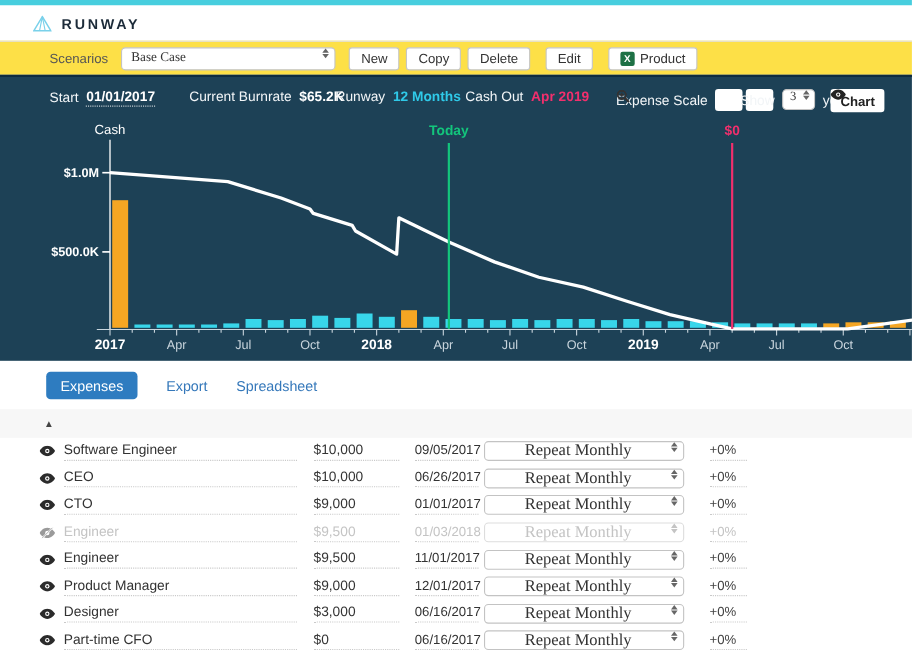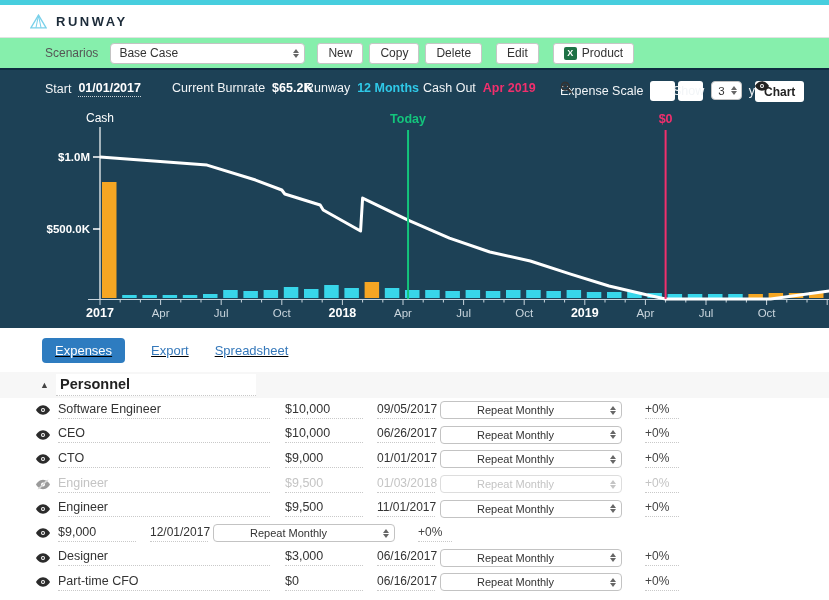--- a/index.html
+++ b/index.html
@@ -5,26 +5,26 @@
   * { margin:0; padding:0; box-sizing:border-box; }
   html,body { width:829px; height:600px; overflow:hidden; background:#fff;
     font-family:"Liberation Sans", sans-serif; }
 
   
   .top-strip { height:5px; background:#47cede; }
   .logo-bar { height:32px; background:#fff; display:flex; align-items:center; padding-left:30px; }
   .logo-tri { margin-right:9px; display:flex; }
   .logo-text { font-size:13px; font-weight:bold; letter-spacing:2.5px; color:#1c2b39; }
 
-  .toolbar { height:31px; background:#86efac; border-top:1px solid #e2e2e2;
+  .toolbar { height:31px; background:#fde047; border-top:1px solid #e2e2e2;
     display:flex; align-items:center; padding-left:45px; font-size:12px; color:#444; }
   .toolbar .lbl { margin-right:12px; color:#555; }
-  .fselect { display:inline-flex; align-items:center; justify-content:space-between;
+  .fselect { display:inline-flex; justify-content:space-between;
     background:#fff; border:1px solid #c3c3c3; border-radius:4px; height:21px;
-    padding:0 5px 0 8px; color:#333; cursor:default; }
+    padding:0 5px 0 8px; color:#333; cursor:default;font-family:Liberation Serif, serif; }
   .fselect .fs-arrows { display:flex; flex-direction:column; gap:1px; margin-left:6px; }
   .fs-arrows i { display:block; width:0; height:0; border-left:3.5px solid transparent;
     border-right:3.5px solid transparent; }
   .fs-arrows i.up { border-bottom:4px solid #666; }
   .fs-arrows i.dn { border-top:4px solid #666; }
   .scenario-select { width:195px; margin-right:12px; }
   .tb-btn { background:#fff; border:1px solid #c6c6c6; border-radius:3px; height:21px;
     padding:0 10px; font-size:12px; color:#333; margin-right:6px; display:inline-flex;
     align-items:center; gap:5px; cursor:pointer; font-family:inherit; }
   .tb-btn.gap { margin-left:8px; }
@@ -43,37 +43,37 @@
   .dotted-w { border-bottom:1px dotted rgba(255,255,255,.75); padding-bottom:1px; }
   .mini-btn { width:25px; height:20px; background:#fff; border:none; border-radius:3px;
     margin-right:3px; display:inline-flex; align-items:center; justify-content:center; cursor:pointer; }
   .show-select { height:19px; font-size:11.5px; padding:0 4px 0 6px; }
   .chart-btn { height:21px; background:#fff; border:none; border-radius:3px; padding:0 9px;
     font-size:12px; color:#222; display:inline-flex; align-items:center; gap:5px;
     cursor:pointer; font-family:inherit; font-weight:bold; }
 
   
   .content { background:#fff; }
-  .tabs { display:flex; align-items:center; padding:10px 0 9px 42px; gap:26px;text-decoration:underline; }
+  .tabs { display:flex; align-items:center; padding:10px 0 9px 42px; gap:26px; }
   .tab { font-size:13px; color:#3578ba; text-decoration:none; cursor:pointer; }
   .tab.active { background:#2e7cc0; color:#fff; border-radius:4px; padding:5px 13px; }
 
   .section-header { height:26px; background:#f7f7f7; display:flex; align-items:center;
     padding-left:40px; }
   .collapse-arrow { font-size:9px; color:#444; width:16px; cursor:pointer; }
   .section-title-field { background:#fff; width:200px; font-size:14.5px; font-weight:bold;
     color:#222; border-bottom:1px dotted #c9c9c9; padding:2px 4px 3px 4px; }
 
   .erow { display:flex; align-items:center; height:24.6px; padding-left:36px; font-size:12.5px; color:#333; }
   .erow .eye { width:22px; display:flex; align-items:center; color:#2b2b2b; cursor:pointer; }
   .erow .cell { border-bottom:1px dotted #c9c9c9; padding-bottom:2px; height:17px; }
   .erow .name   { width:212px; margin-right:15px; }
   .erow .amount { width:78px;  margin-right:14px; }
   .erow .date   { width:58px;  margin-right:5px; font-size:12px; }
-  .erow .rsel   { width:182px; height:18px; font-size:11px;padding-left:36px; }
+  .erow .rsel   { width:182px; height:18px; font-size:15px;padding-left:36px; }
   .erow .pct    { width:34px; margin-left:23px; font-size:12px; color:#444; text-align:left; }
   .erow.hidden-item, .erow.hidden-item .pct { color:#c4c4c4; }
   .erow.hidden-item .eye { color:#9a9a9a; }
   .erow.hidden-item .rsel { color:#c4c4c4; border-color:#ddd; }
   .erow.hidden-item .rsel .fs-arrows i.up { border-bottom-color:#c4c4c4; }
   .erow.hidden-item .rsel .fs-arrows i.dn { border-top-color:#c4c4c4; }
 </style>
 </head>
 <body>
 
@@ -270,21 +270,20 @@
 
 <div class="content">
   <div class="tabs">
     <span class="tab active">Expenses</span>
     <span class="tab">Export</span>
     <span class="tab">Spreadsheet</span>
   </div>
 
   <div class="section-header">
     <span class="collapse-arrow">▲</span>
-    <span class="section-title-field">Personnel</span>
   </div>
 
   <div>
       <div class="erow">
         <span class="eye">
           <svg width="14" height="10" viewBox="0 0 24 16">
             <path d="M12 0C6 0 1.6 4.9 0 8c1.6 3.1 6 8 12 8s10.4-4.9 12-8C22.4 4.9 18 0 12 0z" fill="currentColor"></path>
             <circle cx="12" cy="8" r="3.4" fill="#fff"></circle>
             <circle cx="12" cy="8" r="1.7" fill="currentColor"></circle>
           </svg>
@@ -383,20 +382,21 @@
         <span class="cell pct">+0%</span>
       </div>
       <div class="erow">
         <span class="eye">
           <svg width="14" height="10" viewBox="0 0 24 16">
             <path d="M12 0C6 0 1.6 4.9 0 8c1.6 3.1 6 8 12 8s10.4-4.9 12-8C22.4 4.9 18 0 12 0z" fill="currentColor"></path>
             <circle cx="12" cy="8" r="3.4" fill="#fff"></circle>
             <circle cx="12" cy="8" r="1.7" fill="currentColor"></circle>
           </svg>
         </span>
+        <span class="cell name">Product Manager</span>
         <span class="cell amount">$9,000</span>
         <span class="cell date">12/01/2017</span>
         <span class="fselect rsel">
           <span class="fs-label">Repeat Monthly</span>
           <span class="fs-arrows">
             <i class="up"></i>
             <i class="dn"></i>
           </span>
         </span>
         <span class="cell pct">+0%</span>

